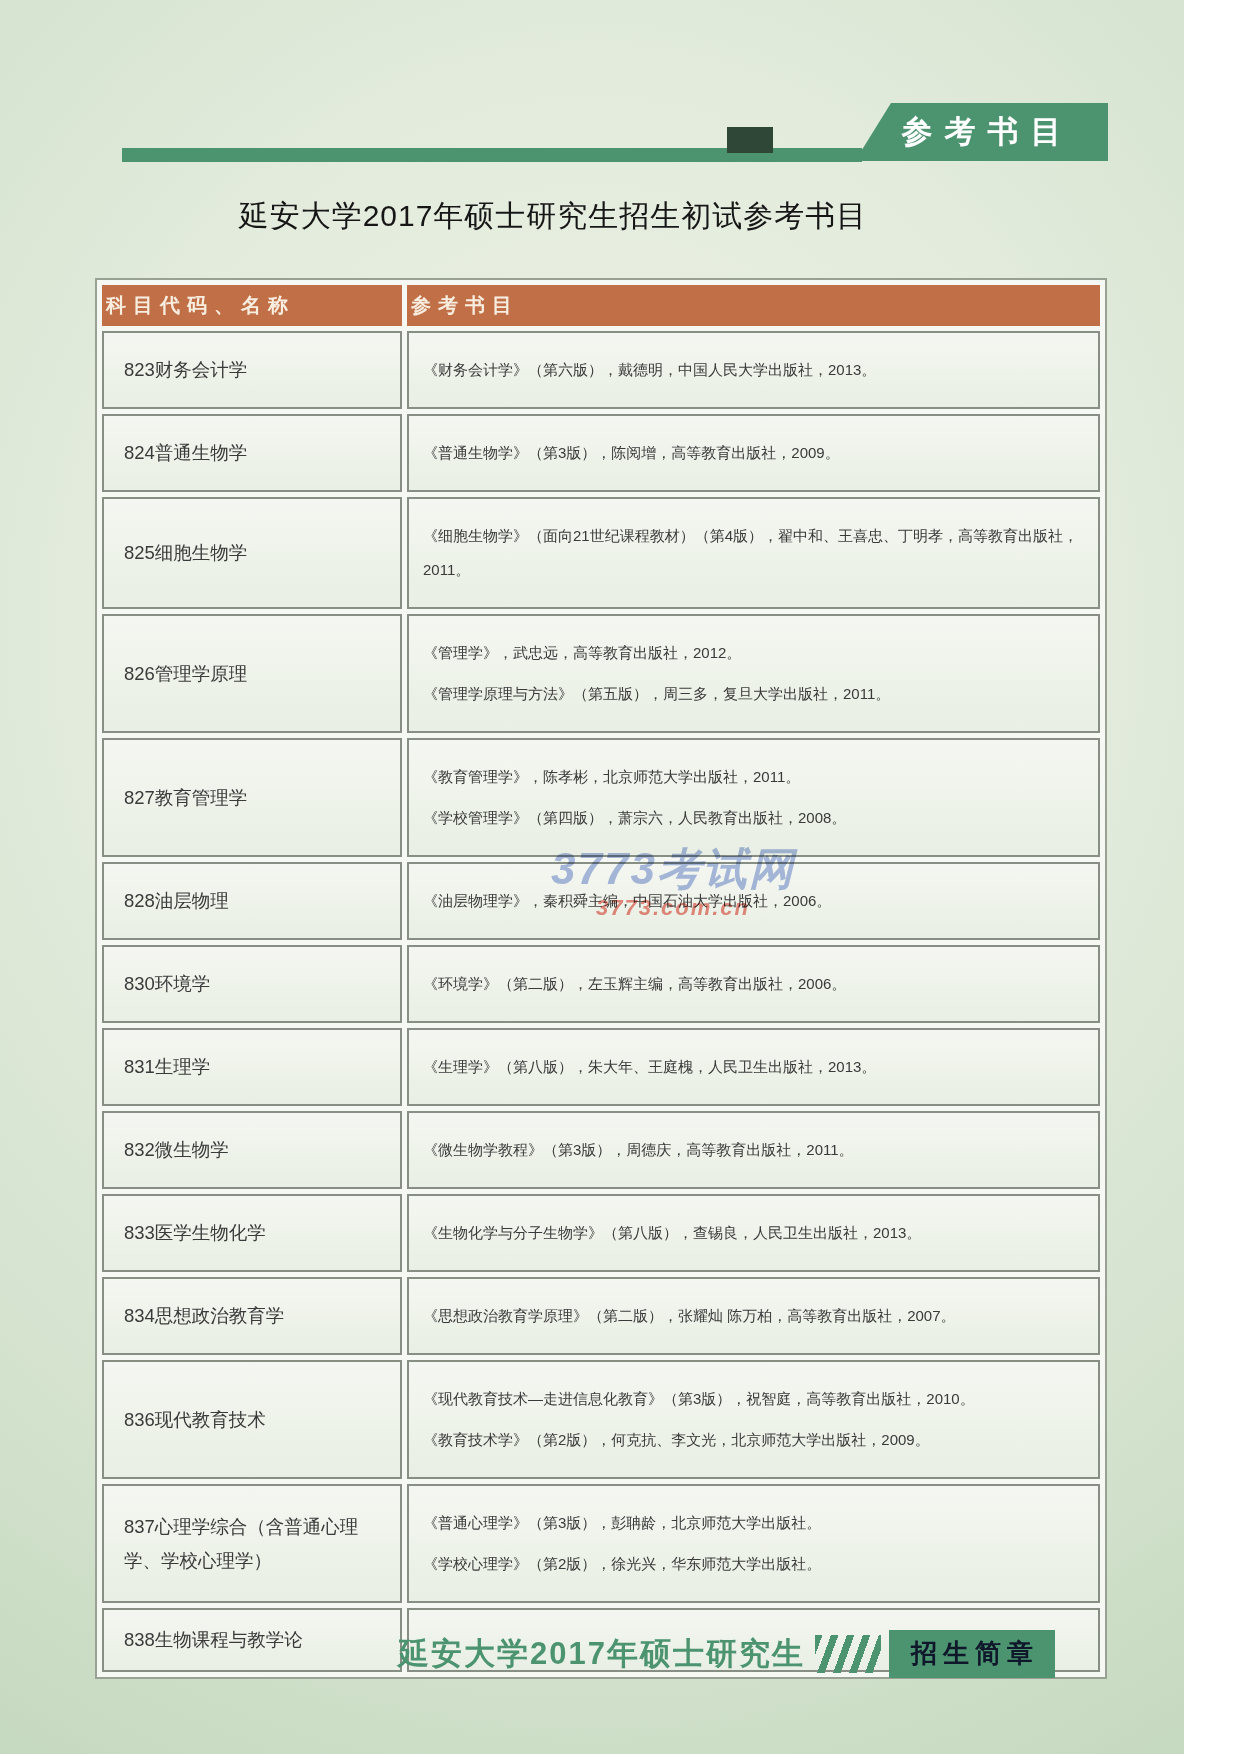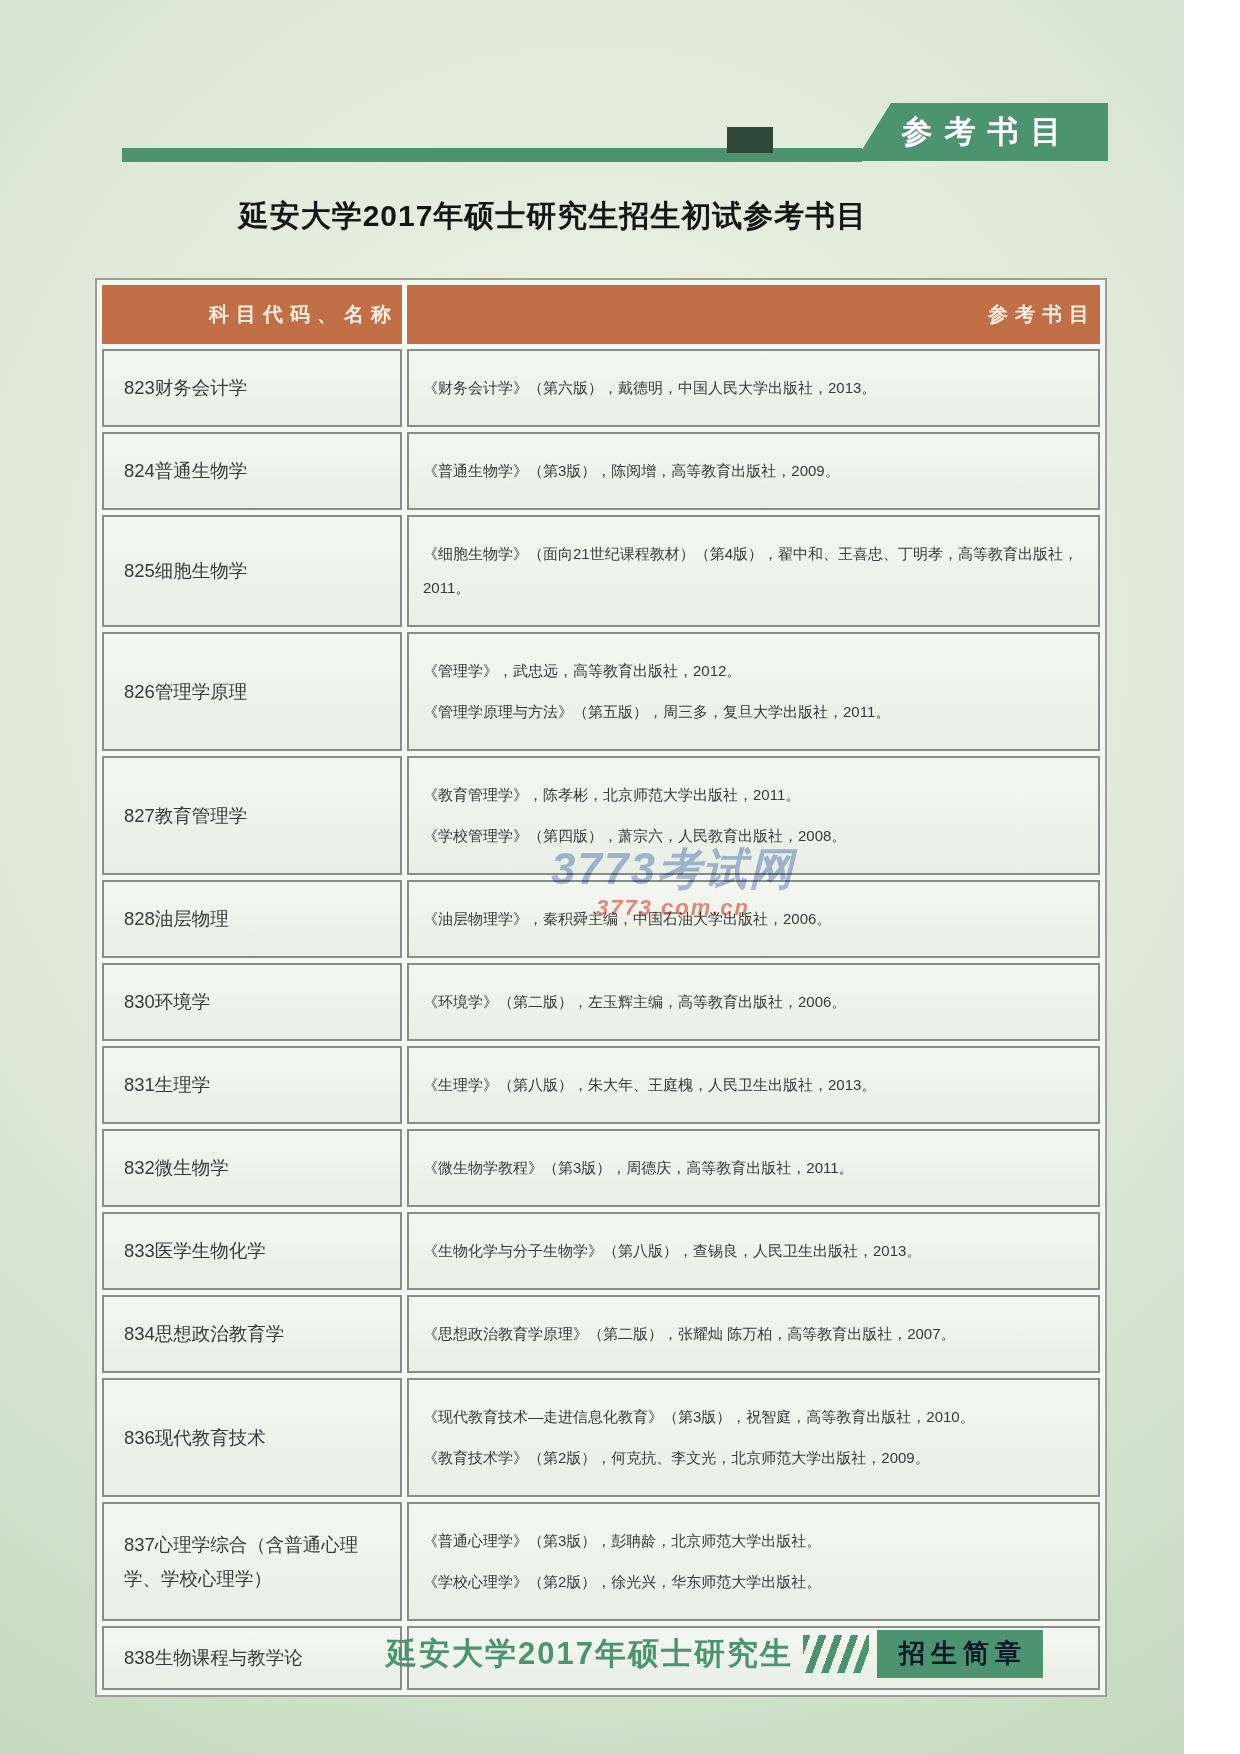--- a/index.html
+++ b/index.html
@@ -30,42 +30,42 @@
     color:#ffffff;font-size:31px;font-weight:bold;
     letter-spacing:12px;text-indent:12px;
   }
 
   
   .title-wrap{
     position:absolute;left:95px;top:196px;width:1012px;
     text-align:center;padding-right:96px;box-sizing:border-box;
   }
   .doc-title{
-    font-size:30px;font-weight:bold;color:#161616;letter-spacing:1px;
+    font-size:30px;font-weight:normal;color:#161616;letter-spacing:1px;
   }
 
   
   .table-frame{
     position:absolute;left:95px;top:278px;width:1012px;
     border:2px solid #99a094;
     background:#f6f8f3;
     box-sizing:border-box;
   }
   table.ref-table{
     width:100%;
     border-collapse:separate;
     border-spacing:5px;
   }
   .ref-table th{
     background:var(--header-orange);
     color:#f8eee0;
     font-size:20px;font-weight:bold;
     letter-spacing:7px;
-    padding:16px 4px;
-    text-align:right;
+    padding:7px 4px;
+    text-align:left;
   }
   .ref-table th.subject-h{width:268px;}
   .ref-table td{
     border:2px solid #878e83;
     background:linear-gradient(180deg,#f4f7f1 0%,#e9efe4 100%);
     color:#3a3a3a;
     vertical-align:middle;
   }
   td.subject-cell{
     width:268px;
@@ -93,21 +93,21 @@
     letter-spacing:2px;white-space:nowrap;
   }
   .wm-line2{
     font-size:22px;font-weight:bold;font-style:italic;
     color:rgba(233,120,108,0.85);
     letter-spacing:2px;margin-top:-4px;white-space:nowrap;
   }
 
   
   .footer{
-    position:absolute;right:141px;top:1630px;
+    position:absolute;right:129px;top:1630px;
     display:flex;align-items:center;
   }
   .footer-text{
     color:var(--accent-green);
     font-size:31px;font-weight:bold;letter-spacing:2px;
     margin-right:10px;
   }
   .footer-stripes{
     width:66px;height:38px;margin-right:8px;
     background:repeating-linear-gradient(110deg,

